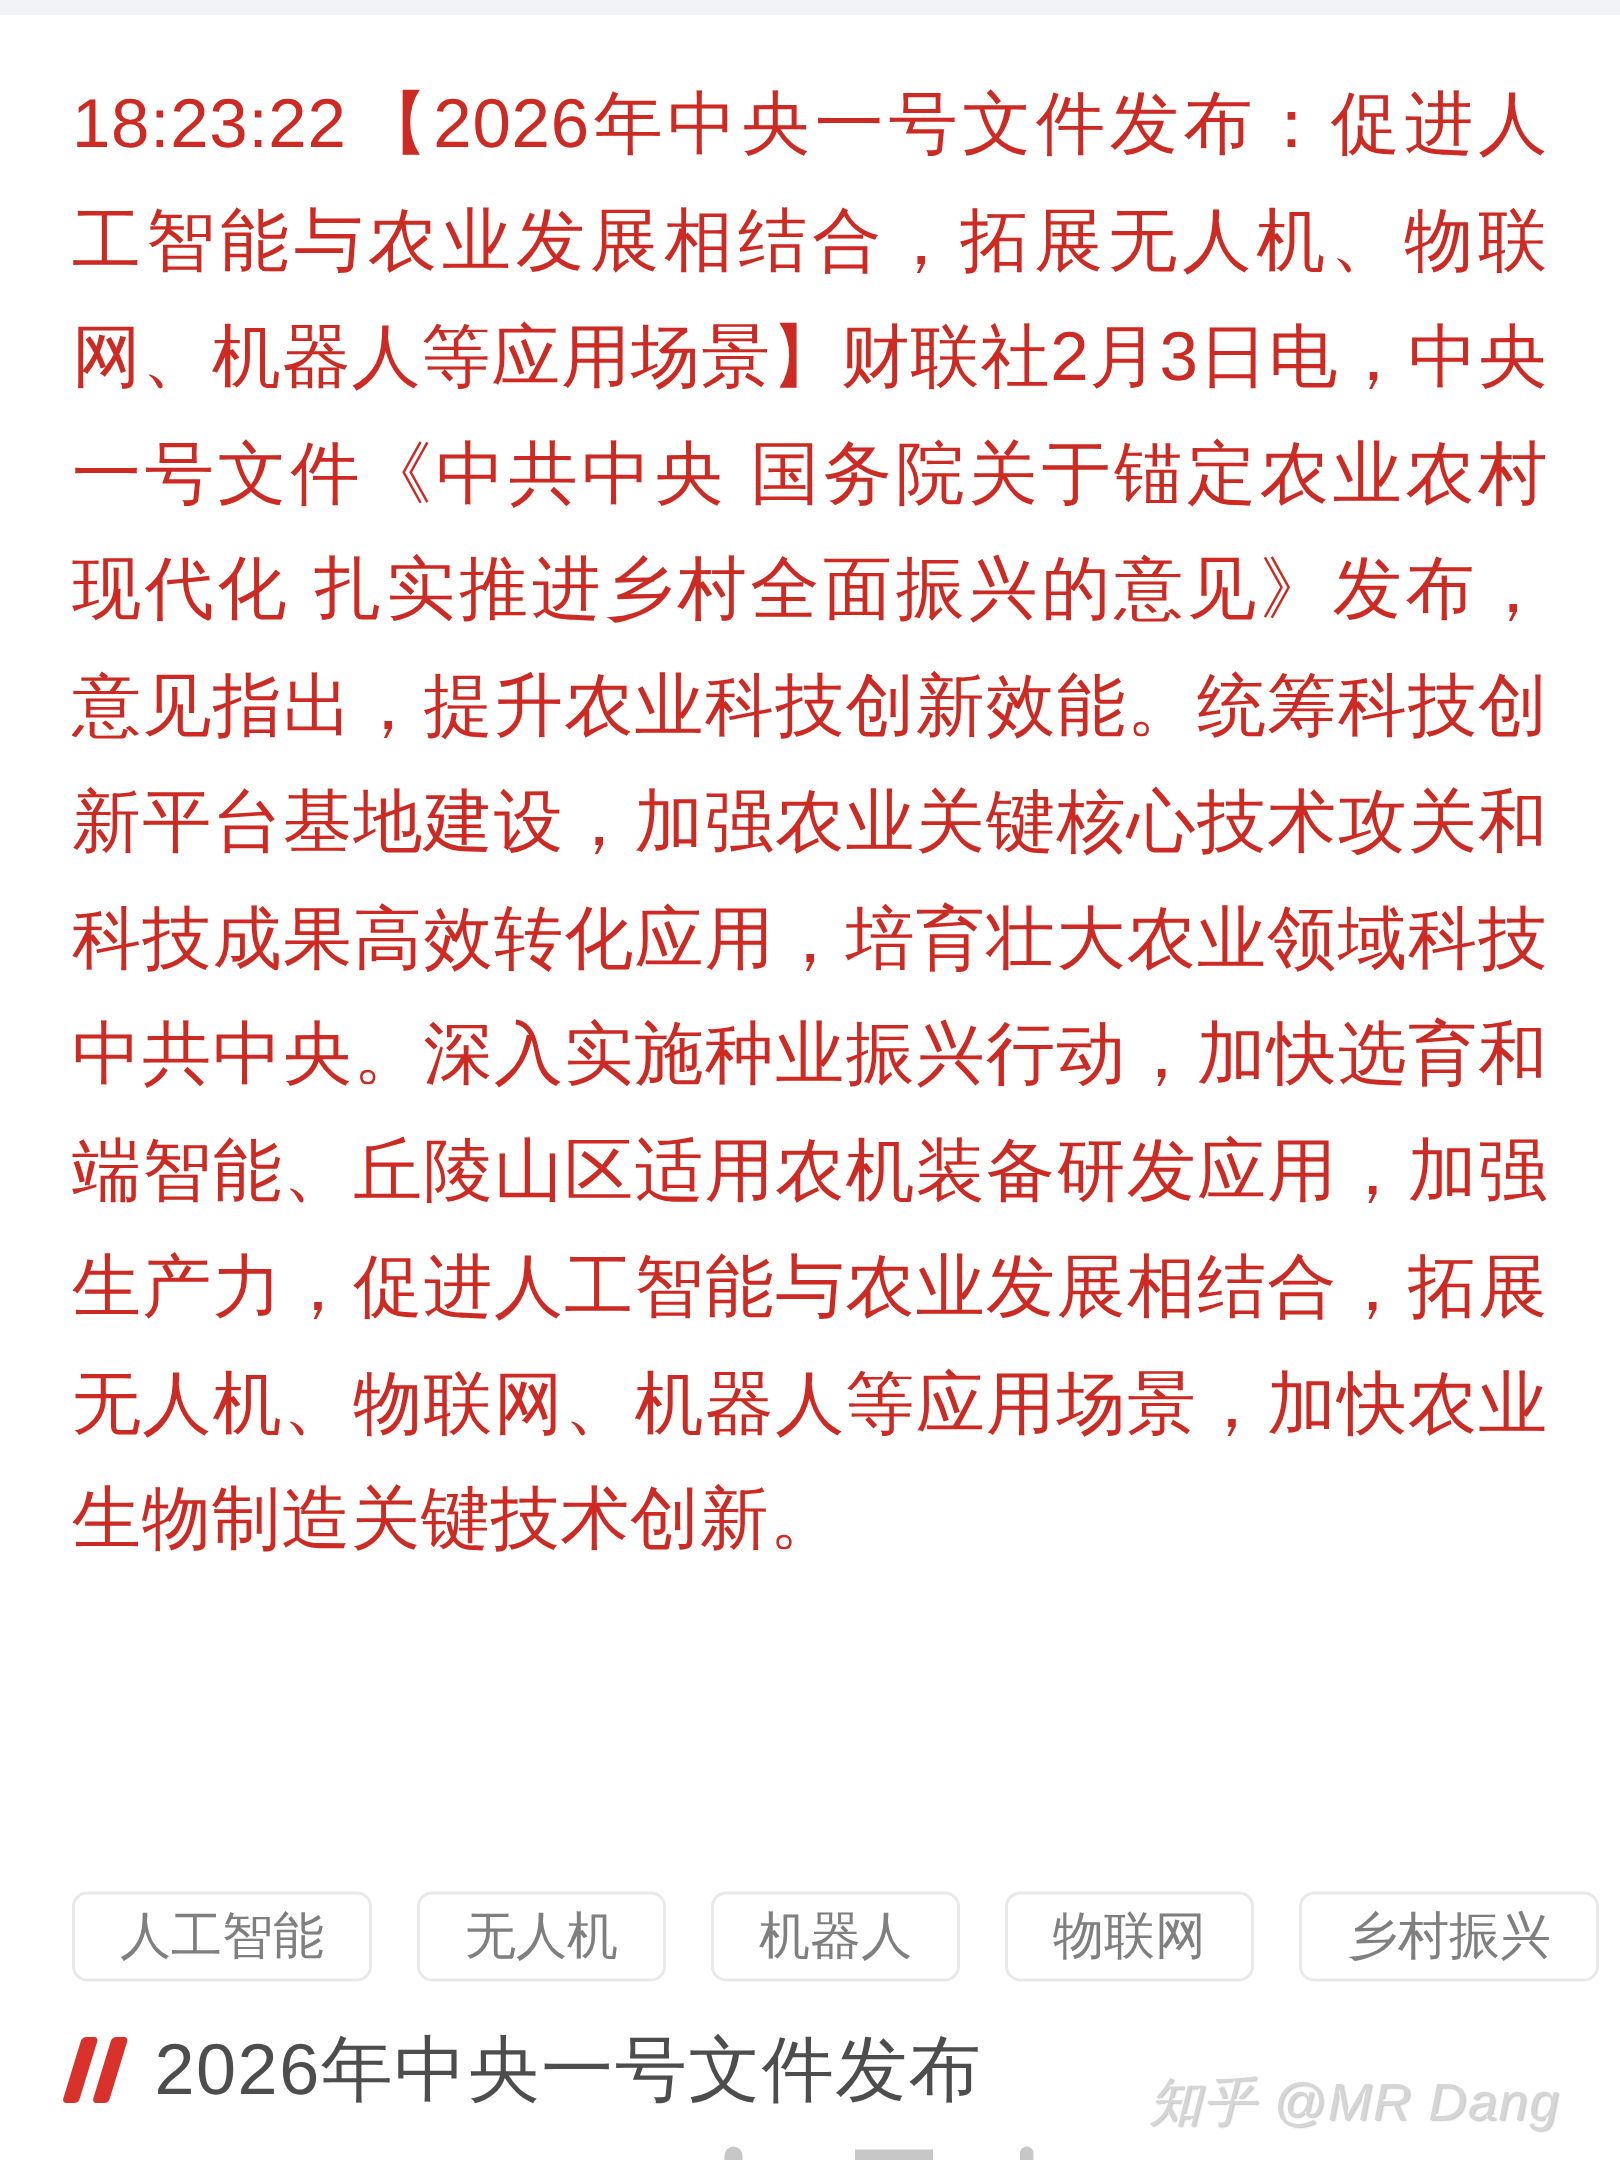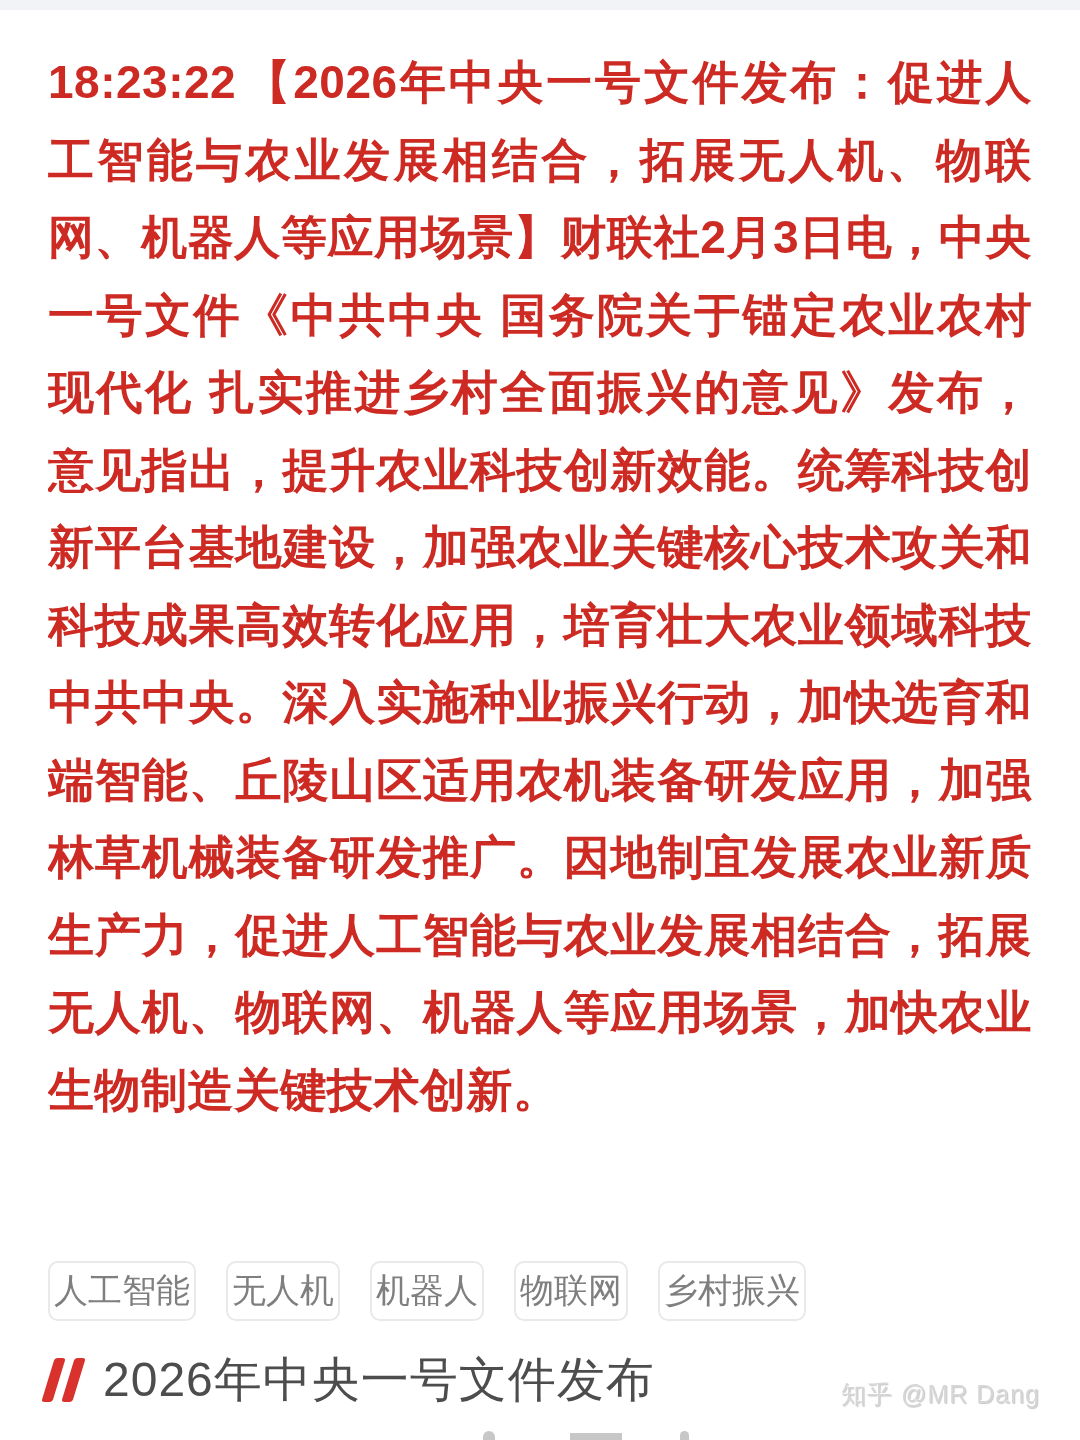--- a/index.html
+++ b/index.html
@@ -20,21 +20,21 @@
     top: 0; left: 0;
     width: 1080px; height: 10px;
     background: #f2f3f7;
   }
   .article {
     position: absolute;
     top: 44px;
     left: 48px;
     width: 984px;
     color: #cc2a22;
-    font-weight: bold;
+    font-weight: normal;
     font-size: 46px;
     line-height: 77.5px;
     letter-spacing: 0.5px;
   }
   .article .line {
     height: 77.5px;
     text-align: justify;
     text-align-last: justify;
     text-justify: inter-character;
     overflow: hidden;
@@ -48,21 +48,21 @@
   .tag-list {
     position: absolute;
     top: 1261px;
     left: 48px;
     display: flex;
     gap: 30px;
   }
   .tag-chip {
     box-sizing: border-box;
     height: 60px;
-    padding: 0 4px;
+    padding: 0 30px;
     border: 2px solid #e9e9e9;
     border-radius: 10px;
     background: #ffffff;
     color: #7f7f7f;
     font-size: 34px;
     display: flex;
     align-items: center;
     justify-content: center;
     cursor: pointer;
     white-space: nowrap;
@@ -90,25 +90,26 @@
   }
   .topic-label {
     font-size: 48px;
     color: #4d4d4d;
     letter-spacing: 1px;
   }
   .watermark {
     position: absolute;
     top: 1378px;
     right: 40px;
-    font-size: 25px;
+    font-size: 35px;
     color: #d6d6d6;
     letter-spacing: 1px;
     text-shadow: -1px -1px 0 #ffffff, 1px 1px 1px #c8c8c8;
     white-space: nowrap;
+    font-style: italic;
   }
   .cutoff { position: absolute; background: #c7c7c7; }
   .cutoff.dot   { left: 483px; top: 1431px; width: 12px; height: 9px; border-radius: 6px 6px 0 0; }
   .cutoff.bar   { left: 570px; top: 1433px; width: 52px; height: 7px; }
   .cutoff.tick  { left: 680px; top: 1431px; width: 9px;  height: 9px; border-radius: 5px 5px 0 0; }
 </style>
 </head>
 <body>
 
 <div class="page">
@@ -119,21 +120,20 @@
     <div class="line"><span class="timestamp">18:23:22</span><span>【2026年中央一号文件发布：促进人</span></div>
     <div class="line">工智能与农业发展相结合，拓展无人机、物联</div>
     <div class="line">网、机器人等应用场景】财联社2月3日电，中央</div>
     <div class="line">一号文件《中共中央 国务院关于锚定农业农村</div>
     <div class="line">现代化 扎实推进乡村全面振兴的意见》发布，</div>
     <div class="line">意见指出，提升农业科技创新效能。统筹科技创</div>
     <div class="line">新平台基地建设，加强农业关键核心技术攻关和</div>
     <div class="line">科技成果高效转化应用，培育壮大农业领域科技</div>
     <div class="line">中共中央。深入实施种业振兴行动，加快选育和</div>
     <div class="line">端智能、丘陵山区适用农机装备研发应用，加强</div>
-    <div class="line">林草机械装备研发推广。因地制宜发展农业新质</div>
     <div class="line">生产力，促进人工智能与农业发展相结合，拓展</div>
     <div class="line">无人机、物联网、机器人等应用场景，加快农业</div>
     <div class="line last">生物制造关键技术创新。</div>
   </div>
 
   <div class="tag-list">
     <div class="tag-chip">人工智能</div>
     <div class="tag-chip">无人机</div>
     <div class="tag-chip">机器人</div>
     <div class="tag-chip">物联网</div>

